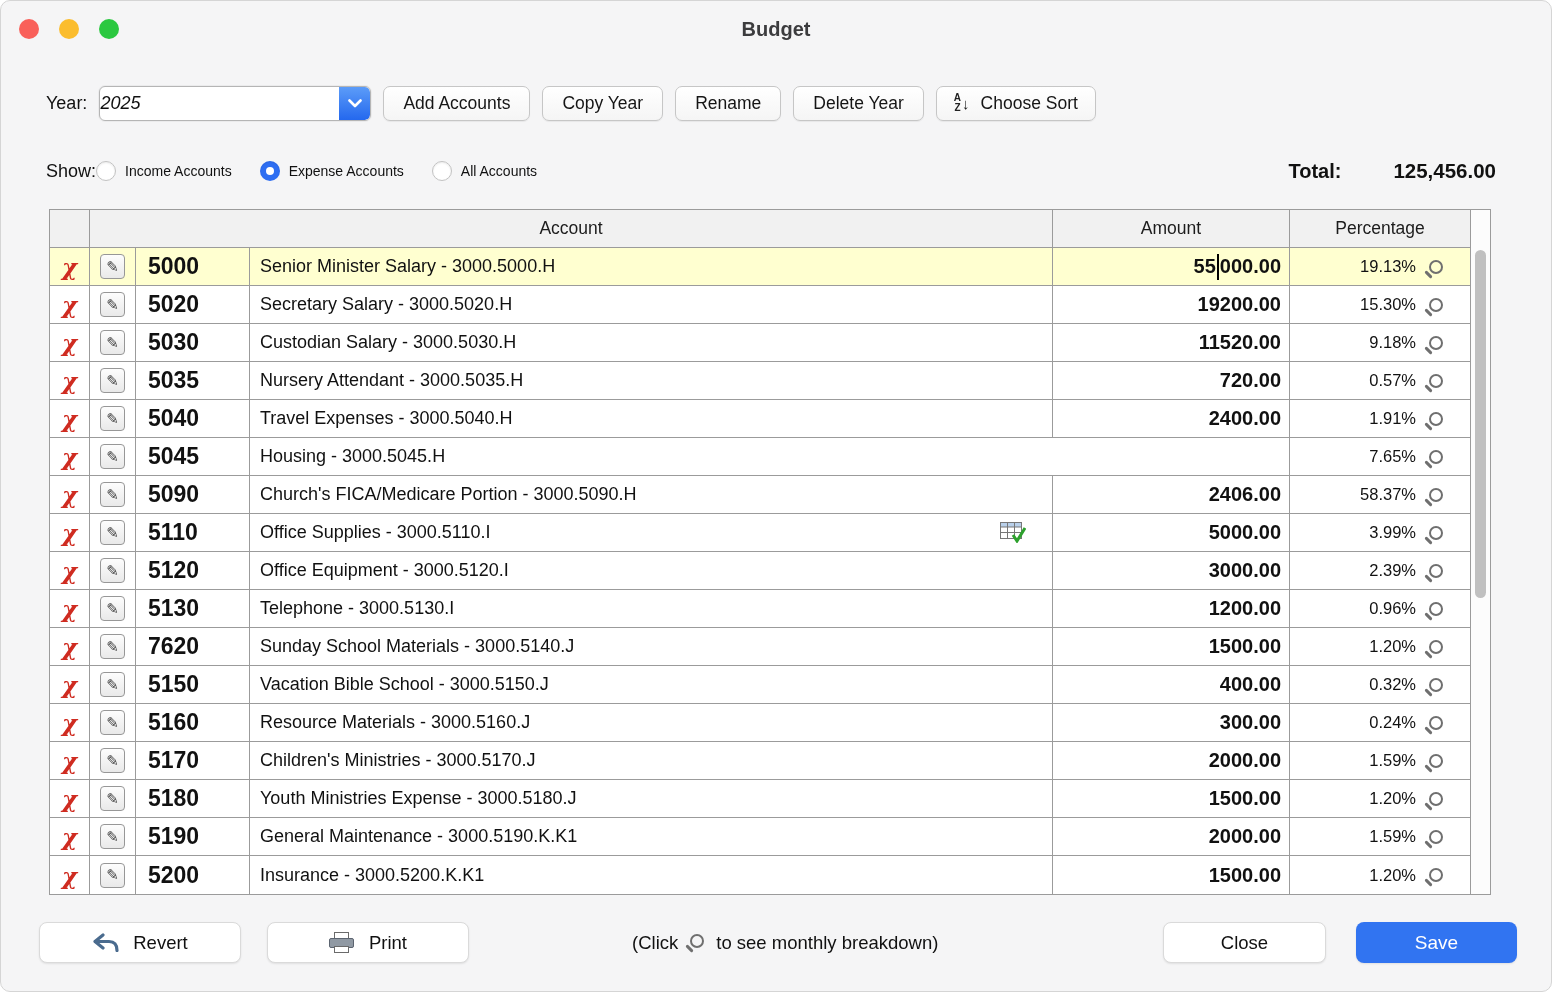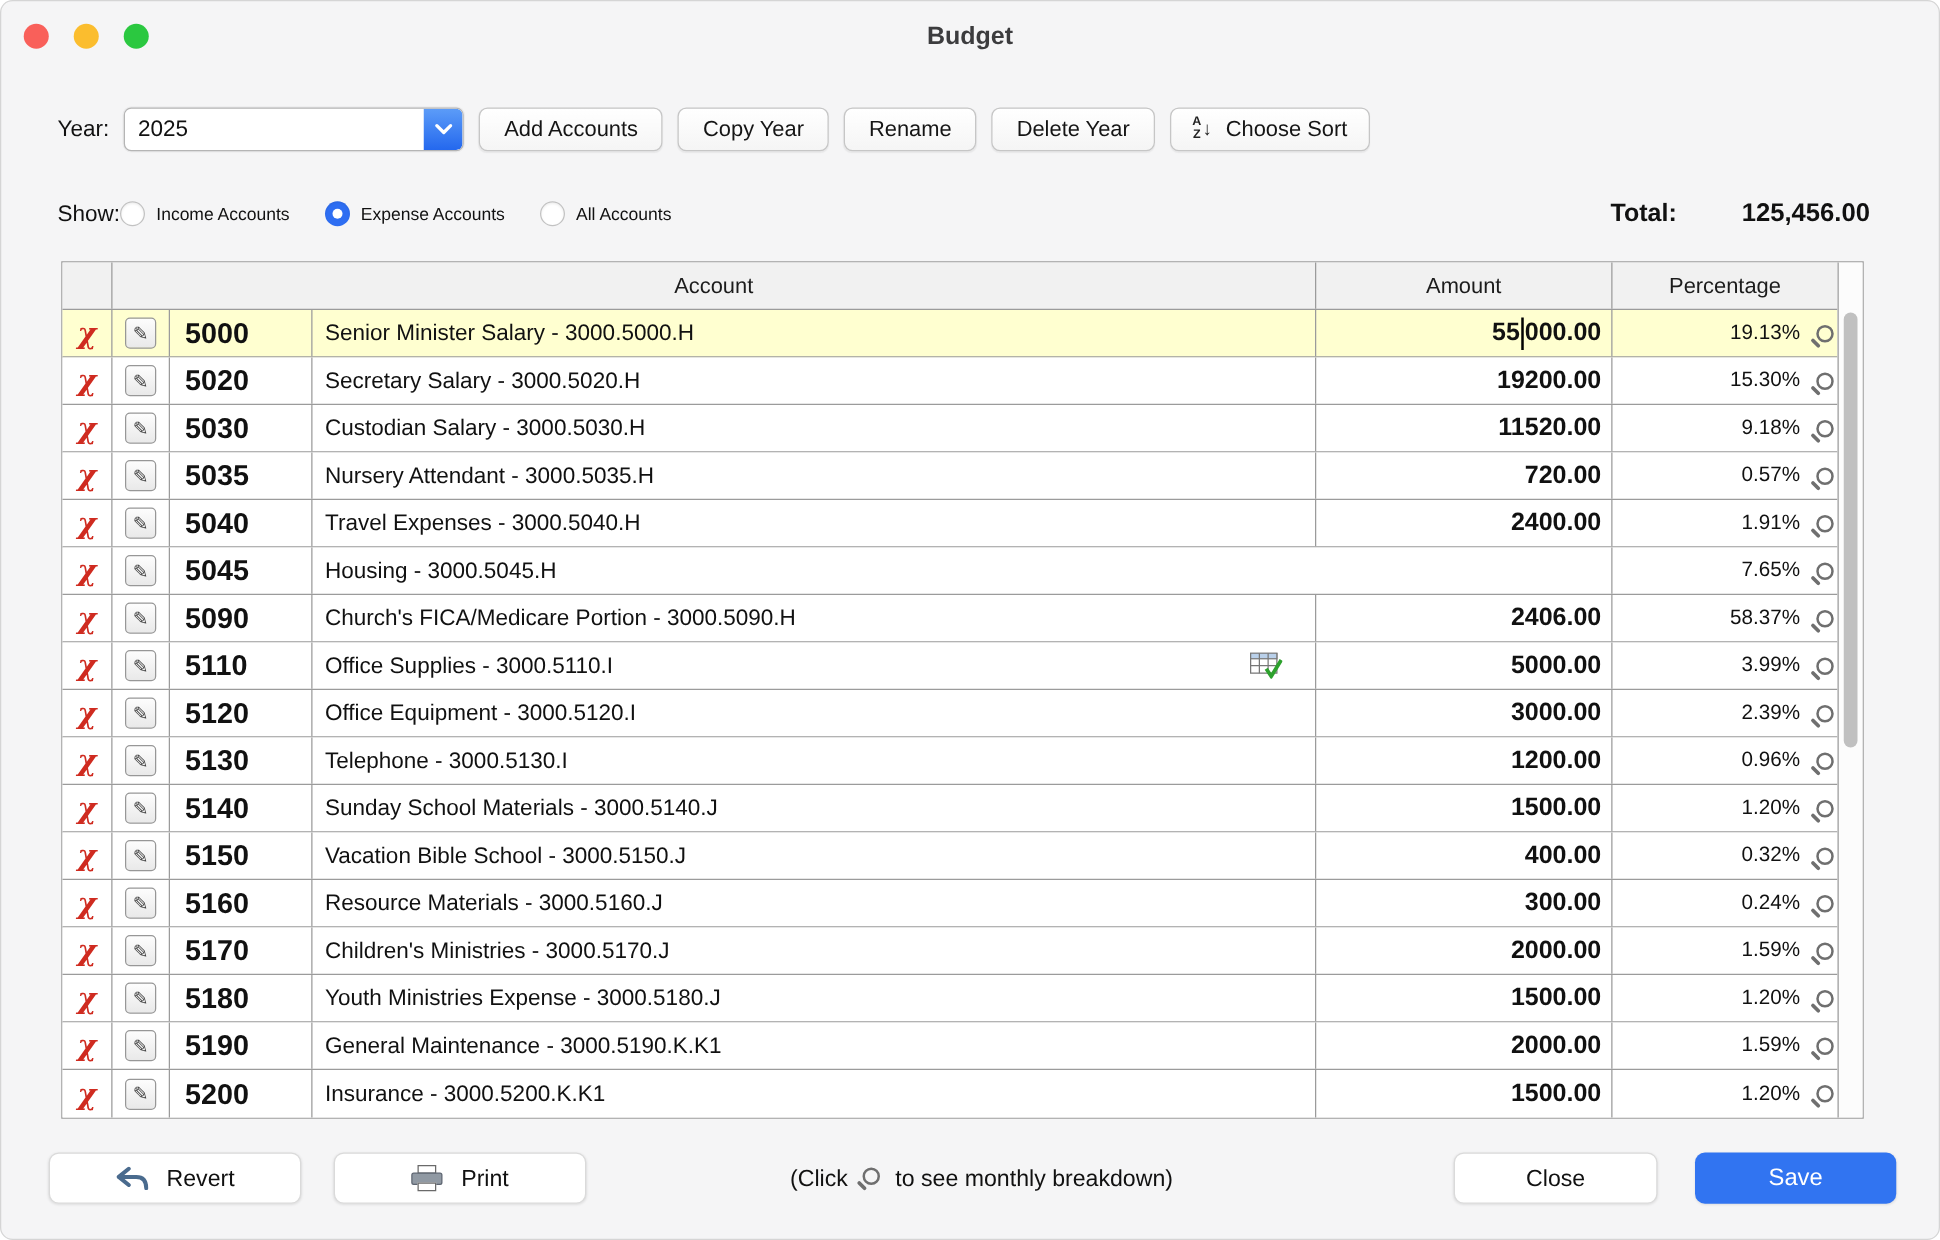--- a/index.html
+++ b/index.html
@@ -18,21 +18,21 @@
   .light{width:20px;height:20px;border-radius:50%;}
   .light.red{background:#f9605a;}
   .light.yellow{background:#fbbd2e;}
   .light.green{background:#2bc840;}
   .title{font-size:20px;font-weight:bold;color:#3c3c3e;}
 
   
   .toolbar{position:absolute;top:84px;left:45px;right:45px;height:36px;display:flex;align-items:center;}
   .year-label{font-size:18px;margin-right:12px;}
   .dropdown{width:272px;height:35px;background:#fff;border:1px solid #b5b5b5;border-radius:6px;display:flex;align-items:center;overflow:hidden;box-shadow:0 0 0 1px rgba(0,0,0,0.04);}
-  .dropdown-value{flex:1;padding-left:10px;font-size:18px;}
+  .dropdown-value{flex:1;font-size:18px;font-style:italic;}
   .dropdown-btn{width:31px;align-self:stretch;background:linear-gradient(#5c9cf8,#2468ee);display:flex;align-items:center;justify-content:center;border-radius:0 5px 5px 0;}
   .btn{height:35px;padding:0 19px;background:linear-gradient(#ffffff,#f5f5f5);border:1px solid #c6c6c6;border-radius:7px;font-size:17.5px;color:#151515;display:flex;align-items:center;justify-content:center;box-shadow:0 1px 1px rgba(0,0,0,0.06);white-space:nowrap;}
   .toolbar .btn{margin-left:12px;}
   .toolbar .btn.first{}
   .choose-sort{margin-left:auto;padding:0 17px;display:flex;align-items:center;gap:11px;}
   .sort-icon{display:flex;align-items:center;gap:1px;}
   .sort-az{display:flex;flex-direction:column;font-size:10px;font-weight:bold;line-height:10px;color:#222;}
   .sort-arrow{font-size:15px;line-height:15px;color:#222;}
 
   
@@ -51,21 +51,21 @@
   .table{position:absolute;top:208px;left:48px;width:1442px;height:686px;background:#fff;border:1px solid #9b9b9b;display:flex;}
   .table-main{flex:1;display:flex;flex-direction:column;min-width:0;}
   .hrow{display:flex;height:38px;background:#f1f1f1;border-bottom:1px solid #9b9b9b;flex:0 0 auto;}
   .cell{display:flex;align-items:center;border-right:1px solid #9b9b9b;min-width:0;}
   .h-cell{justify-content:center;font-size:17.5px;color:#1c1c1c;}
   .w-del{width:40px;justify-content:center;}
   .w-edit{width:46px;justify-content:center;}
   .w-num{width:114px;padding-left:12px;}
   .w-name{flex:1;padding-left:10px;position:relative;}
   .w-amt{width:237px;justify-content:flex-end;padding-right:8px;}
-  .w-pct{width:180px;justify-content:flex-end;border-right:none;padding-right:0;}
+  .w-pct{width:180px;justify-content:flex-end;border-right:none;padding-right:24px;}
   .h-account{flex:1;}
   .trow{display:flex;height:38px;border-bottom:1px solid #9b9b9b;background:#fff;flex:0 0 auto;}
   .trow:last-child{border-bottom:none;}
   .trow.highlight{background:var(--highlight-row);}
   .x-icon{font-family:"DejaVu Serif",serif;font-style:italic;font-weight:bold;font-size:23px;line-height:1;color:var(--delete-red);}
   .edit-icon{width:25px;height:25px;border:1px solid #979797;border-radius:4px;background:linear-gradient(#fdfdfd,#e9e9e9);display:flex;align-items:center;justify-content:center;font-size:15px;color:#444;}
   .acct-num{font-size:23px;font-weight:bold;}
   .acct-name{font-size:18px;white-space:nowrap;overflow:hidden;}
   .amt-val{font-size:20px;font-weight:bold;display:flex;align-items:center;}
   .caret{display:inline-block;width:2px;height:26px;background:#000;margin:0 1px;}
@@ -419,21 +419,21 @@
   <div class="trow">
     <div class="cell w-del">
       <span class="x-icon">χ</span>
     </div>
     <div class="cell w-edit">
       <span class="edit-icon">
         <span>✎</span>
       </span>
     </div>
     <div class="cell w-num">
-      <span class="acct-num">5140</span>
+      <span class="acct-num">7620</span>
     </div>
     <div class="cell w-name">
       <span class="acct-name">Sunday School Materials - 3000.5140.J</span>
 
     </div>
     <div class="cell w-amt">
       <span class="amt-val">1500.00</span>
     </div>
     <div class="cell w-pct">
       <span class="pct-val">1.20%</span>

